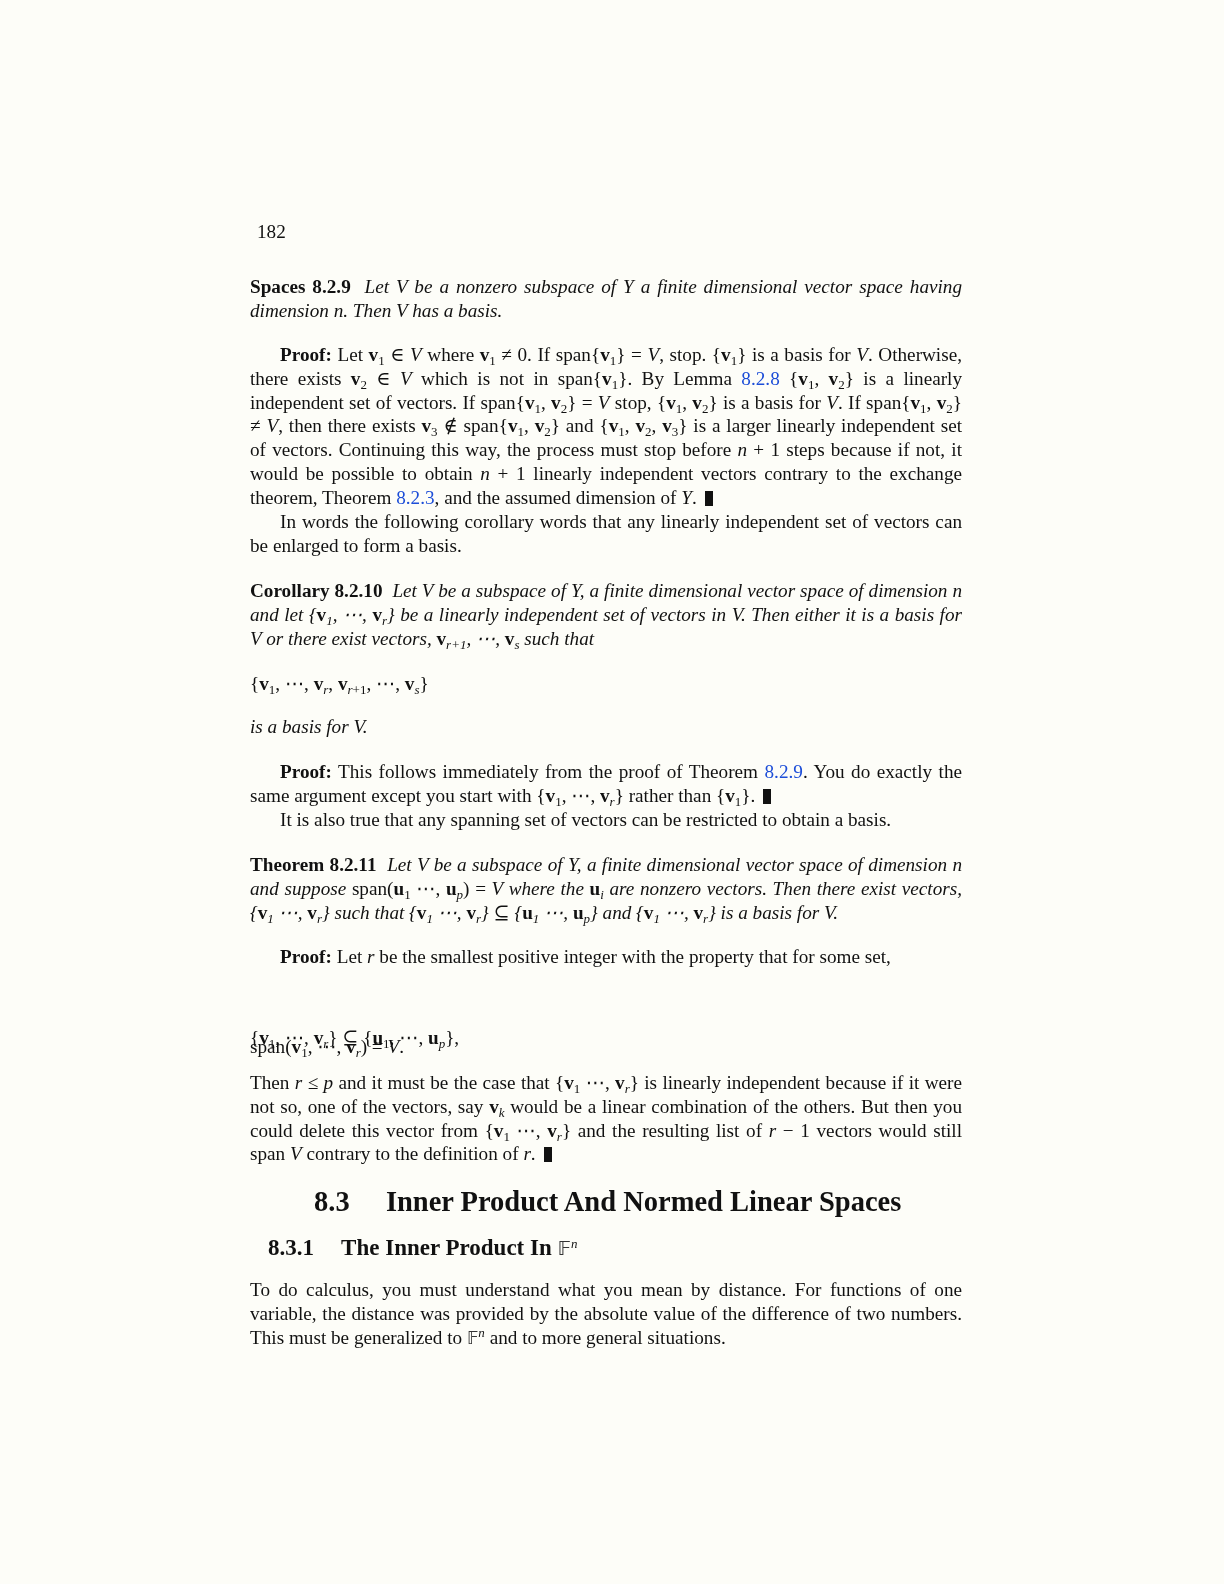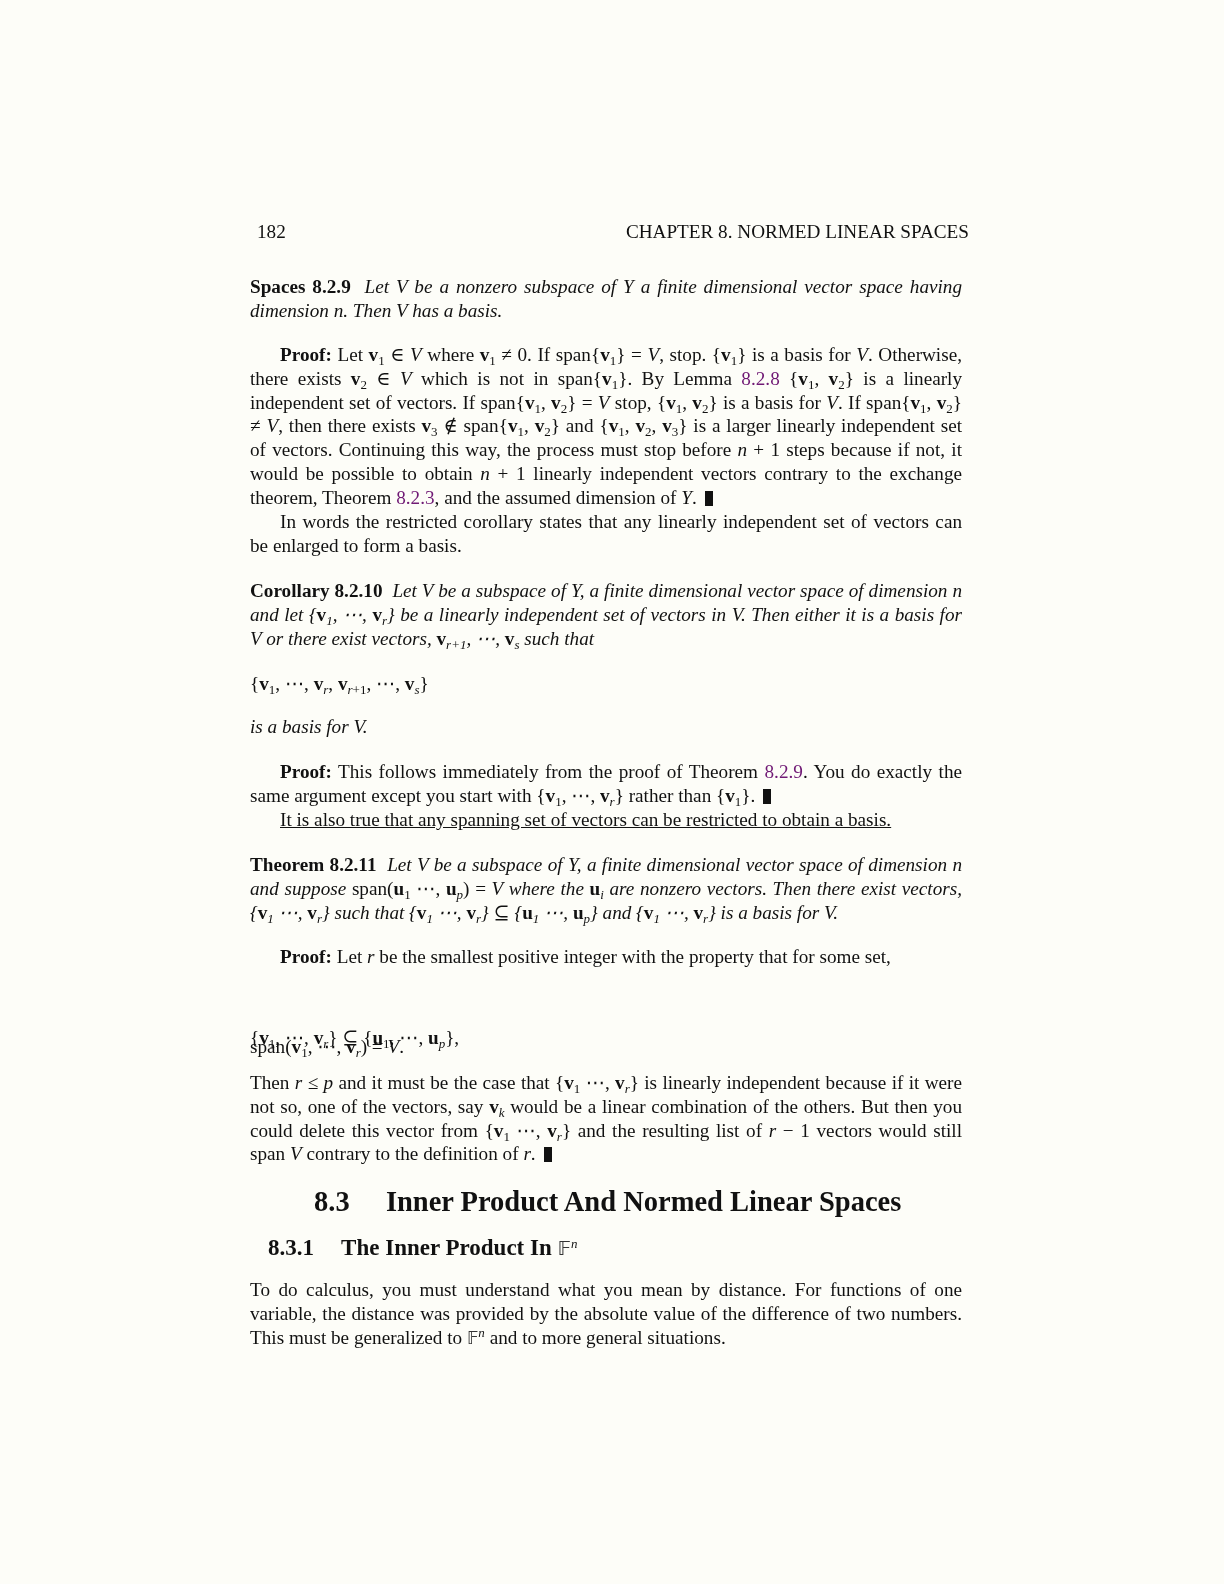--- a/index.html
+++ b/index.html
@@ -22,64 +22,63 @@
     position: absolute; top: 220px; left: 0; width: 712px;
     display: flex; justify-content: space-between;
     font-size: 19.2px;
     margin-left: 7px;
   }
   .blk { position: absolute; left: 0; width: 712px; text-align: justify; }
   .b { font-weight: bold; }
   .it { font-style: italic; }
   .v { font-weight: bold; font-style: normal; }
   .ind { text-indent: 30px; }
-  .link { color: #701a75; }
+  .link { color: #1d4ed8; }
   .qed { display: inline-block; width: 8px; height: 15px; background: #111; vertical-align: -2px; margin-left: 8px; }
   .center { }
   sub { font-size: 13px; vertical-align: -4px; line-height: 0; }
   sup { font-size: 13px; vertical-align: 7px; line-height: 0; }
   .sec { font-weight: bold; font-size: 28.5px; margin-left: 44px; }
   .subsec { font-weight: bold; font-size: 23px; }
   .bb { font-family: "DejaVu Sans", sans-serif; font-weight: normal; font-size: 20px; color: #333; }
   .bbs { font-family: "DejaVu Sans", sans-serif; font-size: 17px; color: #333; }
 </style>
 </head>
 <body>
 
 <div class="page">
 
   <div class="hdr">
     <span>182</span>
-    <span>CHAPTER 8.  NORMED LINEAR SPACES</span>
   </div>
 
   <div class="blk" style="top:275px;">
     <span class="b">Spaces 8.2.9</span>&nbsp;
     <span class="it">Let V be a nonzero subspace of Y a finite dimensional vector space having dimension n. Then V has a basis.</span>
   </div>
 
   <div class="blk ind" style="top:343px;">
     <span class="b">Proof:</span>
     <span>Let <span class="v">v</span><sub>1</sub> ∈ <i>V</i> where <span class="v">v</span><sub>1</sub> ≠ 0. If span{<span class="v">v</span><sub>1</sub>} = <i>V</i>, stop. {<span class="v">v</span><sub>1</sub>} is a basis for <i>V</i>. Otherwise, there exists <span class="v">v</span><sub>2</sub> ∈ <i>V</i> which is not in span{<span class="v">v</span><sub>1</sub>}. By Lemma <a class="link">8.2.8</a> {<span class="v">v</span><sub>1</sub>, <span class="v">v</span><sub>2</sub>} is a linearly independent set of vectors. If span{<span class="v">v</span><sub>1</sub>, <span class="v">v</span><sub>2</sub>} = <i>V</i> stop, {<span class="v">v</span><sub>1</sub>, <span class="v">v</span><sub>2</sub>} is a basis for <i>V</i>. If span{<span class="v">v</span><sub>1</sub>, <span class="v">v</span><sub>2</sub>} ≠ <i>V</i>, then there exists <span class="v">v</span><sub>3</sub> ∉ span{<span class="v">v</span><sub>1</sub>, <span class="v">v</span><sub>2</sub>} and {<span class="v">v</span><sub>1</sub>, <span class="v">v</span><sub>2</sub>, <span class="v">v</span><sub>3</sub>} is a larger linearly independent set of vectors. Continuing this way, the process must stop before <i>n</i> + 1 steps because if not, it would be possible to obtain <i>n</i> + 1 linearly independent vectors contrary to the exchange theorem, Theorem <a class="link">8.2.3</a>, and the assumed dimension of <i>Y</i>.<span class="qed"></span></span>
   </div>
 
-  <div class="blk ind" style="top:510px;">In words the restricted corollary states that any linearly independent set of vectors can be enlarged to form a basis.</div>
+  <div class="blk ind" style="top:510px;">In words the following corollary words that any linearly independent set of vectors can be enlarged to form a basis.</div>
 
   <div class="blk" style="top:579px;">
     <span class="b">Corollary 8.2.10</span>&nbsp;
     <span class="it">Let V be a subspace of Y, a finite dimensional vector space of dimension n and let {<span class="v">v</span><sub>1</sub>, ⋯, <span class="v">v</span><sub><i>r</i></sub>} be a linearly independent set of vectors in V. Then either it is a basis for V or there exist vectors, <span class="v">v</span><sub><i>r</i>+1</sub>, ⋯, <span class="v">v</span><sub><i>s</i></sub> such that</span>
   </div>
   <div class="blk center" style="top:672px;">{<span class="v">v</span><sub>1</sub>, ⋯, <span class="v">v</span><sub><i>r</i></sub>, <span class="v">v</span><sub><i>r</i>+1</sub>, ⋯, <span class="v">v</span><sub><i>s</i></sub>}</div>
   <div class="blk it" style="top:715px;">is a basis for V.</div>
 
   <div class="blk ind" style="top:760px;">
     <span class="b">Proof:</span>
     <span>This follows immediately from the proof of Theorem <a class="link">8.2.9</a>. You do exactly the same argument except you start with {<span class="v">v</span><sub>1</sub>, ⋯, <span class="v">v</span><sub><i>r</i></sub>} rather than {<span class="v">v</span><sub>1</sub>}.<span class="qed"></span></span>
   </div>
-  <div class="blk ind" style="top:808px;text-decoration:underline;">It is also true that any spanning set of vectors can be restricted to obtain a basis.</div>
+  <div class="blk ind" style="top:808px;">It is also true that any spanning set of vectors can be restricted to obtain a basis.</div>
 
   <div class="blk" style="top:853px;">
     <span class="b">Theorem 8.2.11</span>&nbsp;
     <span class="it">Let V be a subspace of Y, a finite dimensional vector space of dimension n and suppose <span style="font-style:normal">span(<span class="v">u</span><sub>1</sub> ⋯, <span class="v">u</span><sub><i>p</i></sub>) = <i>V</i></span> where the <span class="v">u</span><sub><i>i</i></sub> are nonzero vectors. Then there exist vectors, {<span class="v">v</span><sub>1</sub> ⋯, <span class="v">v</span><sub><i>r</i></sub>} such that {<span class="v">v</span><sub>1</sub> ⋯, <span class="v">v</span><sub><i>r</i></sub>} ⊆ {<span class="v">u</span><sub>1</sub> ⋯, <span class="v">u</span><sub><i>p</i></sub>} and {<span class="v">v</span><sub>1</sub> ⋯, <span class="v">v</span><sub><i>r</i></sub>} is a basis for V.</span>
   </div>
 
   <div class="blk ind" style="top:945px;">
     <span class="b">Proof:</span>
     <span>Let <i>r</i> be the smallest positive integer with the property that for some set,</span>
   </div>

